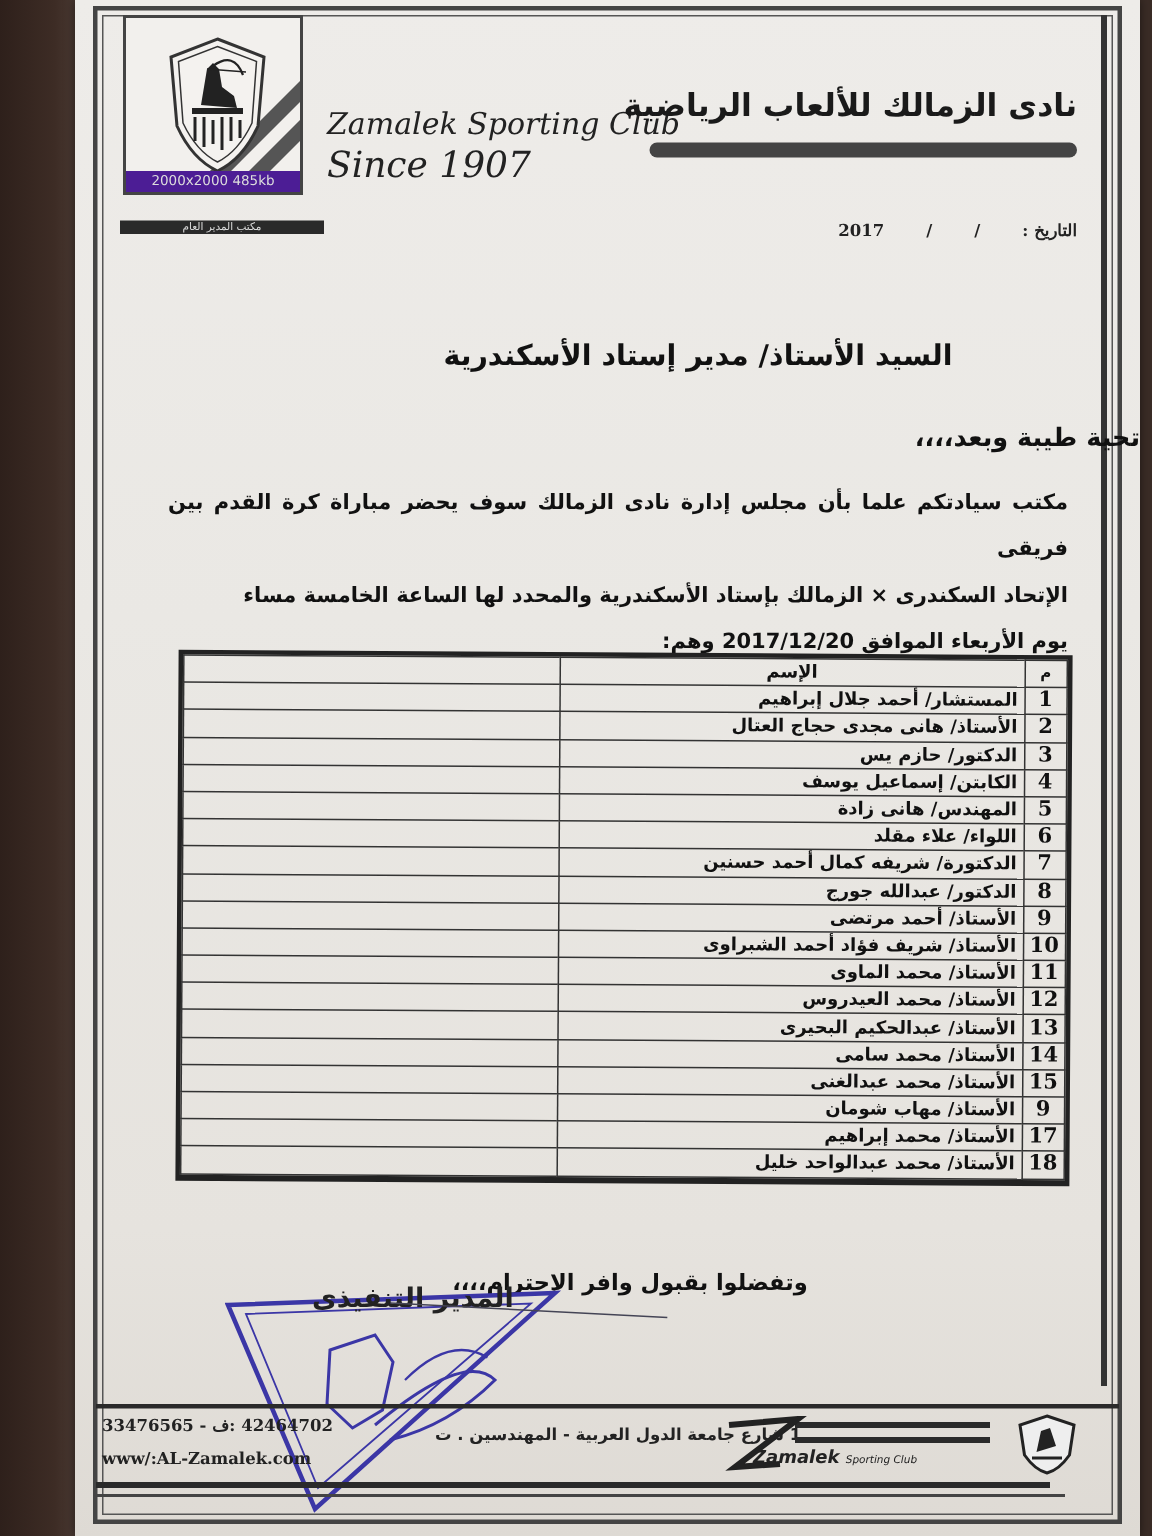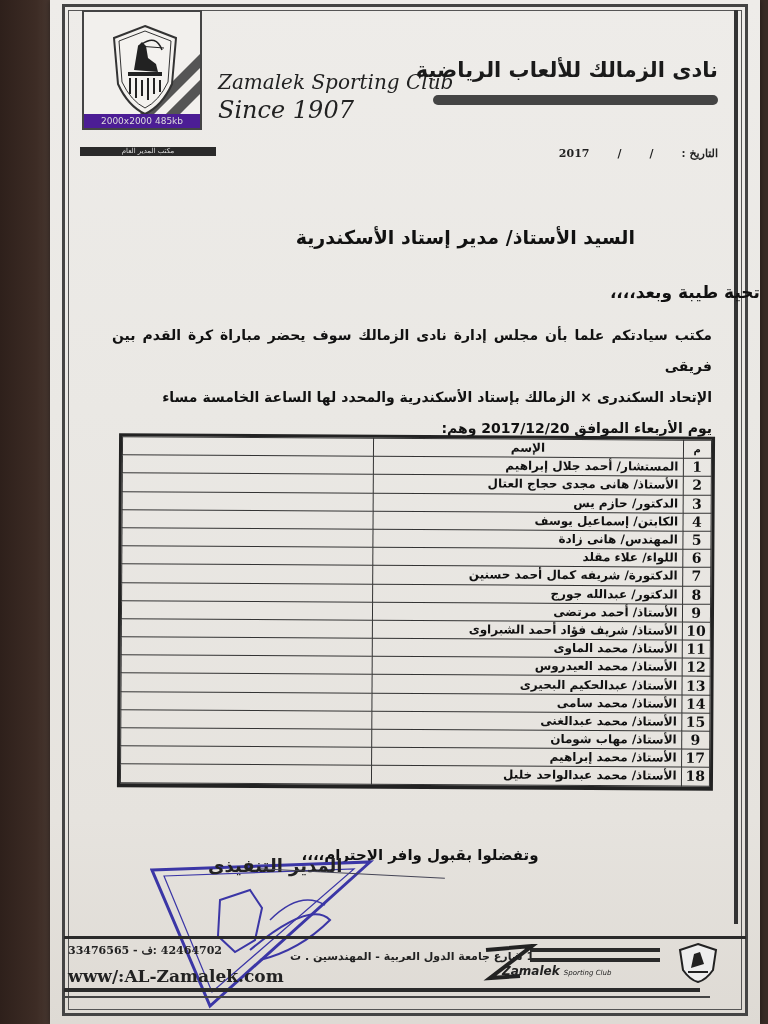--- a/index.html
+++ b/index.html
@@ -127,21 +127,21 @@
     .footer-address {
       position: absolute; left: 240px; top: 950px; direction: rtl;
       font-size: 11px; font-weight: bold; color: #222;
     }
     .footer-phone {
       position: absolute; left: 18px; top: 944px; direction: rtl;
       font-family: "DejaVu Serif", serif; font-size: 11px; font-weight: bold; color: #222;
     }
     .footer-web {
       position: absolute; left: 18px; top: 966px;
-      font-family: "DejaVu Serif", serif; font-size: 17px; font-weight: bold; color: #222;
+      font-family: "DejaVu Serif", serif; font-size: 11px; font-weight: bold; color: #222;
     }
     .footer-brand {
       position: absolute; left: 430px; top: 944px; width: 180px; height: 40px;
     }
     .footer-brand .bar { position: absolute; left: 50px; height: 4px; background: #2a2a2a; width: 130px; }
     .footer-brand .word {
       position: absolute; left: 22px; top: 20px; font-size: 12px; font-weight: bold; font-style: italic; color: #222;
     }
     .footer-brand .word small { font-size: 7px; font-weight: normal; text-align: right; }
     .footer-crest { position: absolute; left: 628px; top: 942px; }

